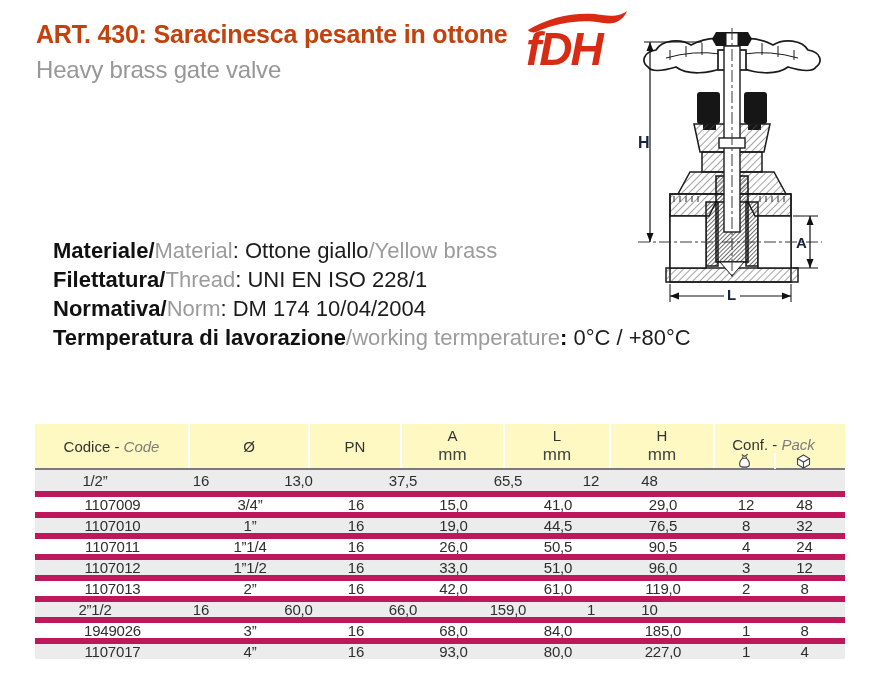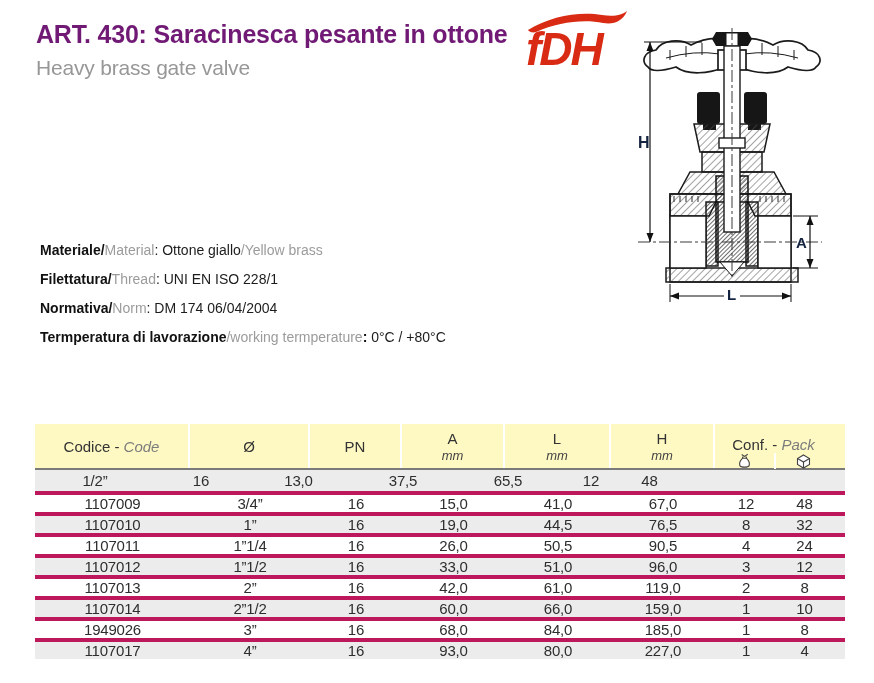--- a/index.html
+++ b/index.html
@@ -1,45 +1,45 @@
 <!DOCTYPE html>
 <html><head>
 <meta charset="utf-8">
 <style>
   html,body{margin:0;padding:0;background:#fff;}
   #page{position:relative;width:874px;height:683px;background:#fff;overflow:hidden;
         font-family:"Liberation Sans",sans-serif;color:#1a1a1a;}
   
-  .title{position:absolute;left:36px;top:20px;font-size:25px;font-weight:bold;color:#701a75;letter-spacing:-0.2px;}
-  .subtitle{position:absolute;left:36px;top:56px;font-size:21px;color:#979797;letter-spacing:-0.2px;}
+  .title{position:absolute;left:36px;top:20px;font-size:25px;font-weight:bold;color:#c2410c;letter-spacing:-0.2px;}
+  .subtitle{position:absolute;left:36px;top:56px;font-size:24px;color:#979797;letter-spacing:-0.2px;}
   
   .logo{position:absolute;left:524px;top:8px;}
   .valve{position:absolute;left:636px;top:26px;}
   
-  .specs{position:absolute;left:40px;top:236px;font-size:14px;line-height:29px;}
+  .specs{position:absolute;left:53px;top:236px;font-size:22px;line-height:29px;}
   .specs .b{font-weight:bold;color:#111;}
   .specs .g{color:#9b9b9b;}
   .specs .n{color:#1c1c1c;}
   
   .tbl{position:absolute;left:35px;top:424px;width:810px;}
   .thead{display:flex;height:46px;background:#fef9c3;border-bottom:2px solid #7a7a7a;box-sizing:border-box;}
   .th{display:flex;flex-direction:column;align-items:center;justify-content:center;
       font-size:15px;color:#333;border-right:2px solid #fff;box-sizing:border-box;}
   .th:last-child{border-right:none;margin-top:12px;}
   .th .it{font-style:italic;color:#7c7c7c;}
-  .th .mm{font-size:13px;color:#444;margin-top:1px;font-style:italic;}
+  .th .mm{font-size:17px;color:#444;margin-top:1px;}
   .c1{width:155px;} .c2{width:120px;} .c3{width:92px;} .c4{width:103px;}
   .c5{width:106px;} .c6{width:104px;} .c7{width:62px;} .c8{width:55px;}
   .cpack{width:117px;}
   .packlbl{height:22px;display:flex;align-items:flex-end;justify-content:center;}
   .packicons{height:22px;display:flex;width:100%;}
   .packicons .half{width:50%;display:flex;align-items:center;justify-content:center;box-sizing:border-box;}
   .packicons .half + .half{border-left:2px solid #fff;}
   .tbody .tr{display:flex;height:21px;box-sizing:border-box;}
-  .tbody .tr + .tr{border-top:4px solid #be185d;align-items:center;}
+  .tbody .tr + .tr{border-top:6px solid #be185d;align-items:center;}
   .tbody .tr:nth-child(odd){background:#ececec;}
   .td{display:flex;align-items:center;justify-content:center;font-size:15px;color:#2e2e2e;letter-spacing:-0.2px;}
 </style>
 </head>
 <body>
 
 <div id="page">
 
   <div class="title">ART. 430: Saracinesca pesante in ottone</div>
   <div class="subtitle">Heavy brass gate valve</div>
@@ -153,21 +153,21 @@
         <text x="2" y="122" font-size="16">H</text>
         <text x="160" y="222" font-size="15">A</text>
         <text x="91" y="274" font-size="15">L</text>
       </g>
     </svg>
   </div>
 
   <div class="specs">
     <div><span class="b">Materiale/</span><span class="g">Material</span><span class="b"></span><span class="n">: Ottone giallo</span><span class="g">/Yellow brass</span></div>
     <div><span class="b">Filettatura/</span><span class="g">Thread</span><span class="b"></span><span class="n">: UNI EN ISO 228/1</span><span class="g"></span></div>
-    <div><span class="b">Normativa/</span><span class="g">Norm</span><span class="b"></span><span class="n">: DM 174 06/04/2004</span><span class="g"></span></div>
+    <div><span class="b">Normativa/</span><span class="g">Norm</span><span class="b"></span><span class="n">: DM 174 10/04/2004</span><span class="g"></span></div>
     <div><span class="b">Termperatura di lavorazione</span><span class="g">/working termperature</span><span class="b">:</span><span class="n"> 0°C / +80°C</span><span class="g"></span></div>
   </div>
 
   <div class="tbl">
     <div class="thead">
       <div class="th c1">
           <span><span>Codice - </span><span class="it">Code</span></span>
         </div>
       <div class="th c2">
           <span>Ø</span>
@@ -218,21 +218,21 @@
         <div class="td c6">65,5</div>
         <div class="td c7">12</div>
         <div class="td c8">48</div>
       </div>
       <div class="tr">
         <div class="td c1">1107009</div>
         <div class="td c2">3/4”</div>
         <div class="td c3">16</div>
         <div class="td c4">15,0</div>
         <div class="td c5">41,0</div>
-        <div class="td c6">67,0</div>
+        <div class="td c6">29,0</div>
         <div class="td c7">12</div>
         <div class="td c8">48</div>
       </div>
       <div class="tr">
         <div class="td c1">1107010</div>
         <div class="td c2">1”</div>
         <div class="td c3">16</div>
         <div class="td c4">19,0</div>
         <div class="td c5">44,5</div>
         <div class="td c6">76,5</div>
@@ -263,21 +263,20 @@
         <div class="td c1">1107013</div>
         <div class="td c2">2”</div>
         <div class="td c3">16</div>
         <div class="td c4">42,0</div>
         <div class="td c5">61,0</div>
         <div class="td c6">119,0</div>
         <div class="td c7">2</div>
         <div class="td c8">8</div>
       </div>
       <div class="tr">
-        <div class="td c1">1107014</div>
         <div class="td c2">2”1/2</div>
         <div class="td c3">16</div>
         <div class="td c4">60,0</div>
         <div class="td c5">66,0</div>
         <div class="td c6">159,0</div>
         <div class="td c7">1</div>
         <div class="td c8">10</div>
       </div>
       <div class="tr">
         <div class="td c1">1949026</div>

